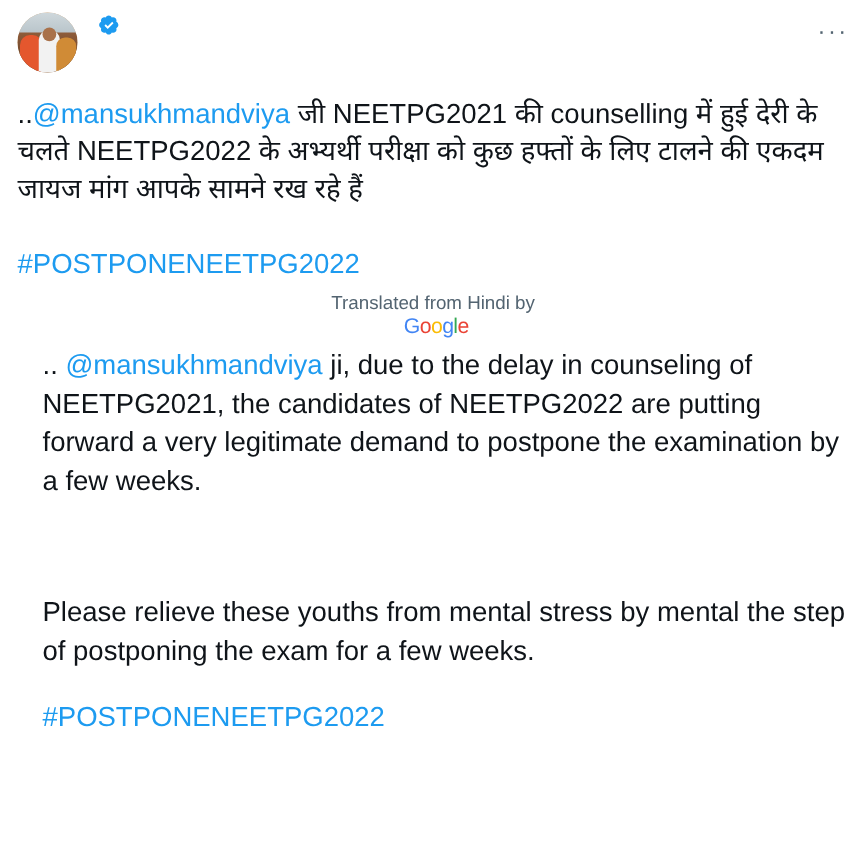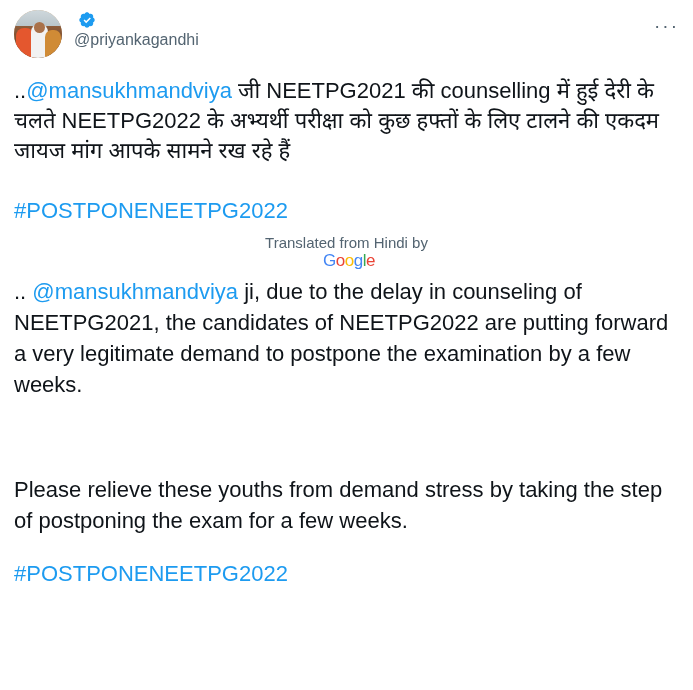--- a/index.html
+++ b/index.html
@@ -141,20 +141,21 @@
     font-family: "Liberation Sans", sans-serif;
   }
   .g-b { color: #4285F4; }
   .g-r { color: #EA4335; }
   .g-y { color: #FBBC05; }
   .g-g { color: #34A853; }
   .translated-body {
     font-size: 22px;
     line-height: 31px;
     color: #0f1419;
+    margin-left: 20px;
   }
 </style>
 </head>
 <body>
 
 <div class="tweet">
 
   <div class="header">
     <div class="avatar">
       <div class="sky"></div>
@@ -167,38 +168,37 @@
 
     <div class="names">
       <div class="display-name-row">
         <span class="verified">
           <svg viewBox="0 0 24 24" width="18" height="18" aria-hidden="true">
             <path fill="#1d9bf0" d="M22.25 12c0-1.43-.88-2.67-2.19-3.34.46-1.39.2-2.9-.81-3.91s-2.52-1.27-3.91-.81C14.67 2.63 13.43 1.75 12 1.75s-2.67.88-3.34 2.19c-1.39-.46-2.9-.2-3.91.81s-1.27 2.52-.81 3.91C2.63 9.33 1.75 10.57 1.75 12s.88 2.67 2.19 3.34c-.46 1.39-.2 2.9.81 3.91s2.52 1.27 3.91.81c.67 1.31 1.91 2.19 3.34 2.19s2.67-.88 3.34-2.19c1.39.46 2.9.2 3.91-.81s1.27-2.52.81-3.91c1.31-.67 2.19-1.91 2.19-3.34z"></path>
             <path fill="#fff" d="M10.9 16.2l-3.5-3.5 1.4-1.4 2.1 2.1 4.8-4.8 1.4 1.4-6.2 6.2z"></path>
           </svg>
         </span>
       </div>
-      <div class="handle">@priyankagandhi</div>
     </div>
 
     <div class="more">···</div>
   </div>
 
   <div class="body">
     <p class="hindi"><span>..</span><span class="mention">@mansukhmandviya</span><span> जी NEETPG2021 की counselling में हुई देरी के चलते NEETPG2022 के अभ्यर्थी परीक्षा को कुछ हफ्तों के लिए टालने की एकदम जायज मांग आपके सामने रख रहे हैं</span></p>
     <div class="blank-line"></div>
     <p class="hashtag">#POSTPONENEETPG2022</p>
   </div>
 
   <div class="translated-row">
 
     <span>Translated from Hindi by</span>
     <span class="g-logo"><span class="g-b">G</span><span class="g-r">o</span><span class="g-y">o</span><span class="g-b">g</span><span class="g-g">l</span><span class="g-r">e</span></span>
   </div>
 
   <div class="translated-body">
     <p><span>.. </span><span class="mention">@mansukhmandviya</span><span> ji, due to the delay in counseling of NEETPG2021, the candidates of NEETPG2022 are putting forward a very legitimate demand to postpone the examination by a few weeks.</span></p>
     <div class="blank-line"></div>
-    <p> Please relieve these youths from demand stress by taking the step of postponing the exam for a few weeks.</p>
+    <p> Please relieve these youths from mental stress by mental the step of postponing the exam for a few weeks.</p>
     <p class="hashtag"> #POSTPONENEETPG2022</p>
   </div>
 
 </div>
 
 </body></html>

